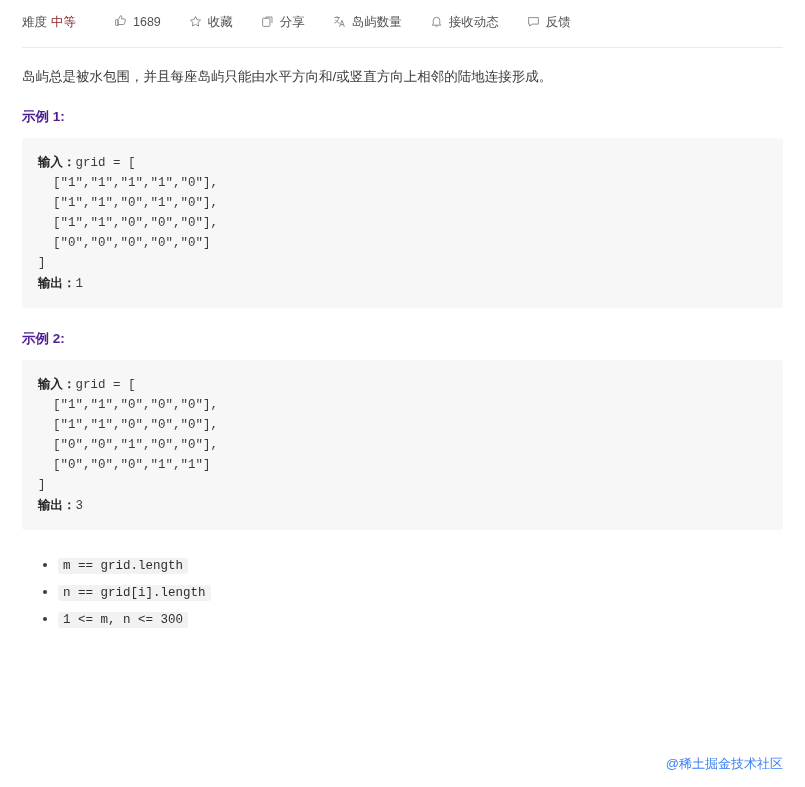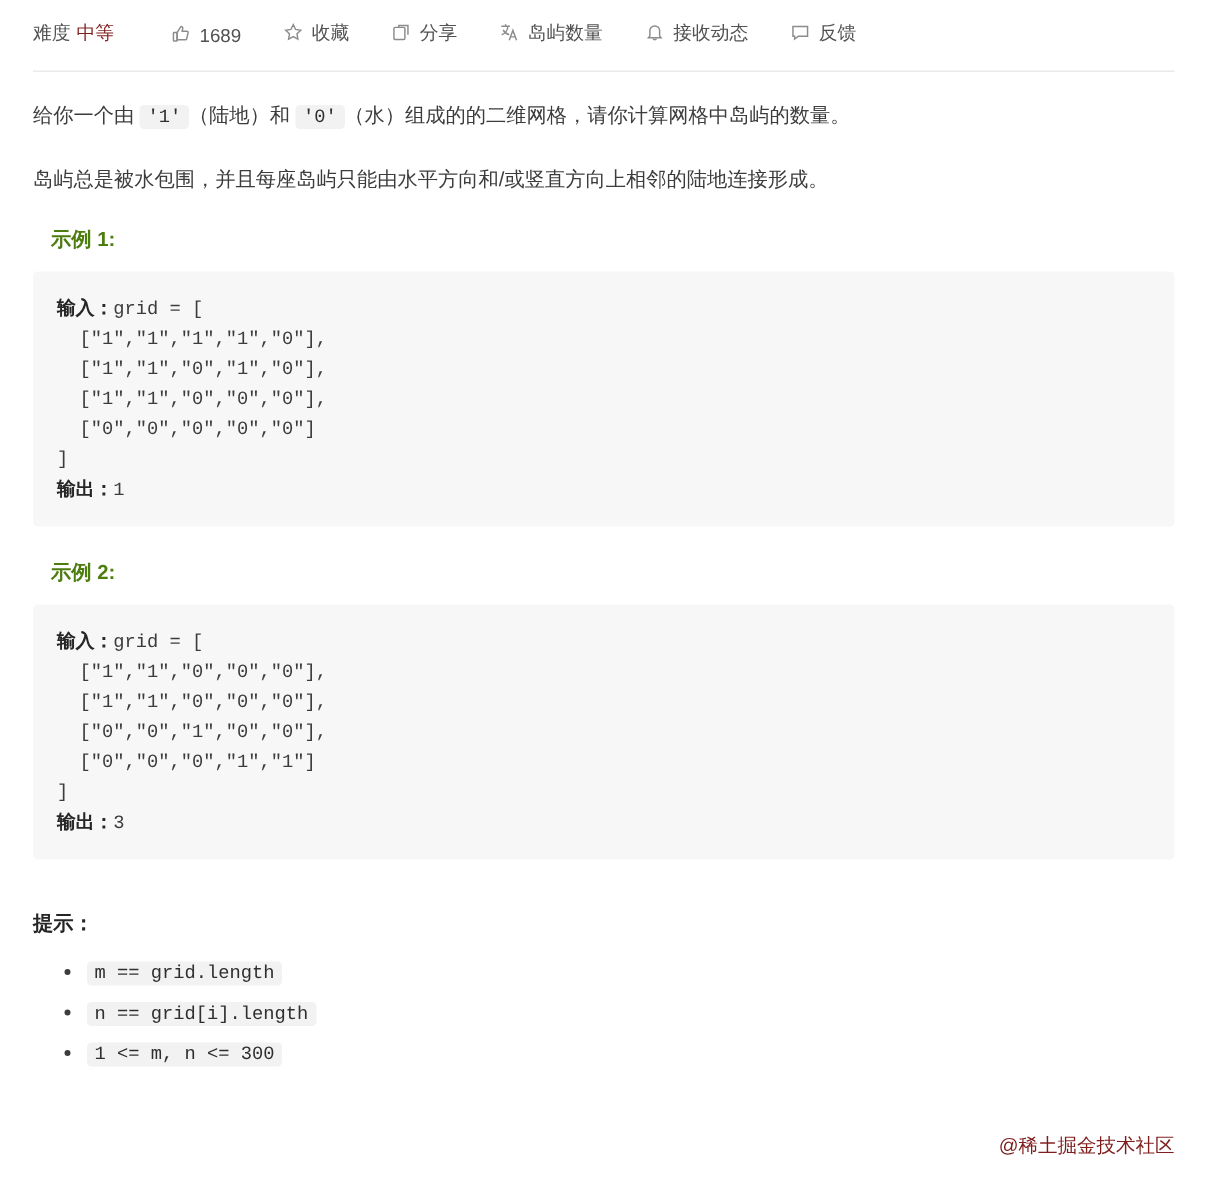--- a/index.html
+++ b/index.html
@@ -22,21 +22,21 @@
   }
   .title {
     font-size: 14.5px;
     font-weight: 400;
     color: #262626;
     margin: 0 0 14px 0;
     line-height: 20px;
   }
   .meta-bar {
     display: flex;
-    align-items: flex-end;
+    align-items: flex-start;
     font-size: 12.5px;
     color: #525252;
     gap: 0;
     margin-bottom: 16px;
   }
   .meta-item {
     display: flex;
     align-items: center;
     margin-right: 28px;
     white-space: nowrap;
@@ -68,22 +68,22 @@
     font-family: "Liberation Mono", monospace;
     background: #f2f2f2;
     color: #2f2f2f;
     padding: 1px 5px;
     border-radius: 3px;
     font-size: 12.5px;
   }
   .example-title {
     font-size: 13.5px;
     font-weight: bold;
-    color: #4d7c0f;
-    margin: 0 0 12px 12px;
+    color: #4c1d95;
+    margin: 0 0 12px 0;
   }
   pre.example-block {
     background: #f7f7f7;
     border-radius: 3px;
     padding: 14px 16px;
     margin: 0 0 22px 0;
     font-family: "Liberation Mono", monospace;
     font-size: 12.5px;
     line-height: 20px;
     color: #3c3c3c;
@@ -109,21 +109,21 @@
   ul.hints li {
     font-size: 13px;
     line-height: 26px;
     color: #3c3c3c;
   }
   .watermark {
     position: absolute;
     right: 22px;
     bottom: 14px;
     font-size: 13px;
-    color: #7f1d1d;
+    color: #3b82f6;
   }
 </style>
 </head>
 <body>
 
 <div class="page">
 
 
   <div class="meta-bar">
 
@@ -188,21 +188,20 @@
         </svg>
       </span>
       <span>反馈</span>
     </div>
 
   </div>
 
   <hr class="divider">
 
   <div class="desc">
-    <p><span>给你一个由 </span><code class="inline">'1'</code><span>（陆地）和 </span><code class="inline">'0'</code><span>（水）组成的的二维网格，请你计算网格中岛屿的数量。</span></p>
     <p>岛屿总是被水包围，并且每座岛屿只能由水平方向和/或竖直方向上相邻的陆地连接形成。</p>
   </div>
 
   <div>
     <div class="example-title">示例 1:</div>
     <pre class="example-block"><b>输入：</b><span>grid = [
   ["1","1","1","1","0"],
   ["1","1","0","1","0"],
   ["1","1","0","0","0"],
   ["0","0","0","0","0"]
@@ -214,21 +213,20 @@
     <div class="example-title">示例 2:</div>
     <pre class="example-block"><b>输入：</b><span>grid = [
   ["1","1","0","0","0"],
   ["1","1","0","0","0"],
   ["0","0","1","0","0"],
   ["0","0","0","1","1"]
 ]</span>
 <b>输出：</b><span>3</span></pre>
   </div>
 
-  <div class="hint-title">提示：</div>
   <ul class="hints">
     <li><code class="inline">m == grid.length</code></li>
     <li><code class="inline">n == grid[i].length</code></li>
     <li><code class="inline">1 &lt;= m, n &lt;= 300</code></li>
 
   </ul>
 
 </div>
 
 <div class="watermark">@稀土掘金技术社区</div>

